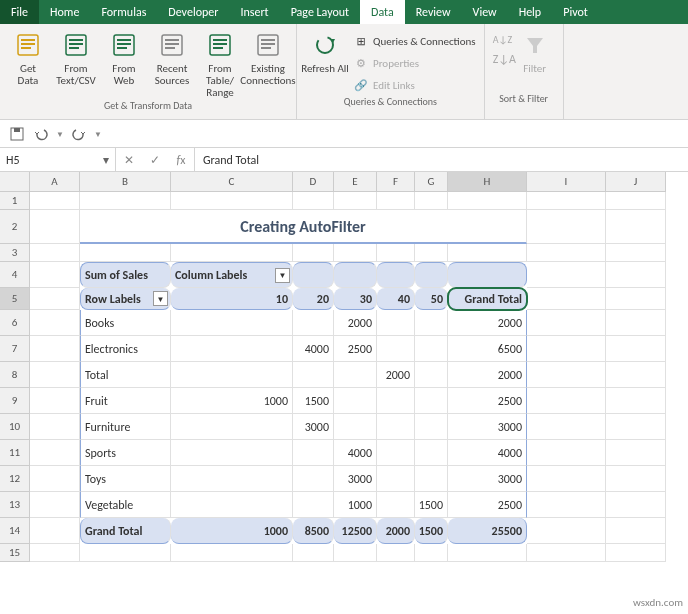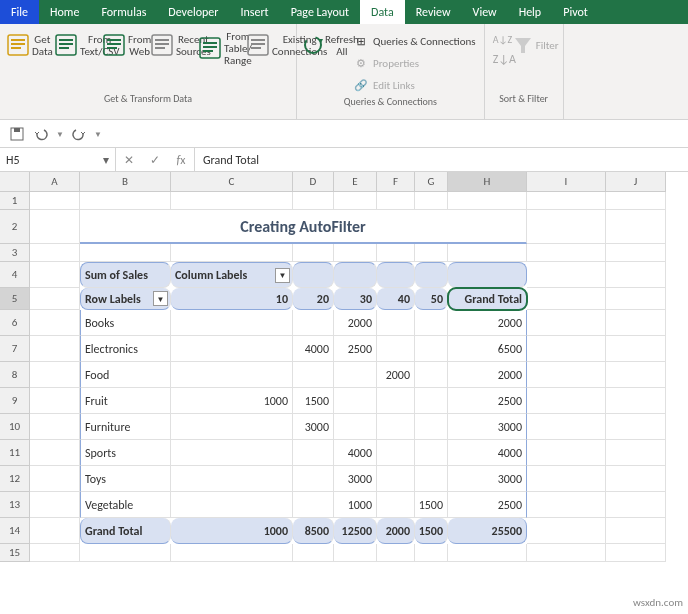--- a/index.html
+++ b/index.html
@@ -1,29 +1,29 @@
 <!DOCTYPE html>
 <html><head>
 <meta charset="utf-8">
 <style>
 * { margin: 0; padding: 0; box-sizing: border-box; font-family: "Segoe UI", Calibri, Arial, sans-serif; }
 body { background: #fff; width: 688px; height: 614px; overflow: hidden; font-size: 12px; color: #333; }
 
 
 .tabs { display: flex; background: #217346; height: 24px; align-items: stretch; }
 .tab { padding: 0 11px; display: flex; align-items: center; color: #fff; font-size: 12px; cursor: pointer; }
-.tab.file { background: #1d4ed8; }
+.tab.file { background: #14532d; }
 .tab.active { background: #fff; color: #217346; }
 
 
 .ribbon { background: #f3f2f1; border-bottom: 1px solid #d4d4d4; height: 96px; display: flex; }
 .group { display: flex; flex-direction: column; border-right: 1px solid #d4d4d4; padding: 3px 4px 0; }
 .group-items { display: flex; flex: 1; align-items: flex-start; }
 .group-label { text-align: center; font-size: 10px; color: #666; padding-bottom: 14px; }
-.btn-v { display: flex; align-items: center; width: 48px; padding-top: 2px; cursor: pointer; }
+.btn-v { display: flex; flex-direction: column; align-items: center; width: 48px; padding-top: 2px; cursor: pointer; }
 .btn-v .ico { width: 32px; height: 32px; display: flex; align-items: center; justify-content: center; }
 .btn-v .lbl { font-size: 11px; text-align: center; line-height: 12px; color: #444; margin-top: 2px; }
 .btn-v.disabled .lbl, .btn-h.disabled { color: #aaa; }
 .btn-h { display: flex; align-items: center; font-size: 11px; color: #444; padding: 2px 4px; cursor: pointer; }
 .btn-h .mini { width: 16px; height: 16px; margin-right: 4px; display: flex; align-items: center; justify-content: center; }
 .stackh { display: flex; flex-direction: column; justify-content: flex-start; gap: 2px; padding-top: 4px; }
 
 
 .qat { background: #fff; height: 28px; display: flex; align-items: center; padding: 0 8px; border-bottom: 1px solid #d4d4d4; gap: 6px; }
 .qat .q { width: 18px; height: 18px; display: flex; align-items: center; justify-content: center; cursor: pointer; }
@@ -243,21 +243,21 @@
 
 <div class="grid" id="grid">
     <div class="row "><div class="hdr corner"></div><div class="hdr ">A</div><div class="hdr ">B</div><div class="hdr ">C</div><div class="hdr ">D</div><div class="hdr ">E</div><div class="hdr ">F</div><div class="hdr ">G</div><div class="hdr h5">H</div><div class="hdr ">I</div><div class="hdr ">J</div></div>
     <div class="row h18"><div class="rowhdr">1</div><div class="cell "></div><div class="cell "></div><div class="cell "></div><div class="cell "></div><div class="cell "></div><div class="cell "></div><div class="cell "></div><div class="cell "></div><div class="cell "></div><div class="cell "></div></div>
     <div class="row h34"><div class="rowhdr">2</div><div class="cell "></div><div class="cell title" style="grid-column: span 7; border-bottom: 2px solid rgb(142, 169, 219);">Creating AutoFilter</div><div class="cell "></div><div class="cell "></div></div>
     <div class="row h18"><div class="rowhdr">3</div><div class="cell "></div><div class="cell "></div><div class="cell "></div><div class="cell "></div><div class="cell "></div><div class="cell "></div><div class="cell "></div><div class="cell "></div><div class="cell "></div><div class="cell "></div></div>
     <div class="row h26"><div class="rowhdr">4</div><div class="cell "></div><div class="cell thdr tbord-t tbord-l bold">Sum of Sales</div><div class="cell thdr tbord-t bold">Column Labels<span class="drop">▼</span></div><div class="cell thdr tbord-t"></div><div class="cell thdr tbord-t"></div><div class="cell thdr tbord-t"></div><div class="cell thdr tbord-t"></div><div class="cell thdr tbord-t tbord-r"></div><div class="cell "></div><div class="cell "></div></div>
     <div class="row h22"><div class="rowhdr sel">5</div><div class="cell "></div><div class="cell thdr tbord-l tbord-b bold">Row Labels<span class="drop">▼</span></div><div class="cell thdr tbord-b bold num">10</div><div class="cell thdr tbord-b bold num">20</div><div class="cell thdr tbord-b bold num">30</div><div class="cell thdr tbord-b bold num">40</div><div class="cell thdr tbord-b bold num">50</div><div class="cell thdr tbord-b tbord-r bold sel num">Grand Total</div><div class="cell "></div><div class="cell "></div></div>
     <div class="row h26"><div class="rowhdr">6</div><div class="cell "></div><div class="cell tbord-l">Books</div><div class="cell num"></div><div class="cell num"></div><div class="cell num">2000</div><div class="cell num"></div><div class="cell num"></div><div class="cell num tbord-r">2000</div><div class="cell "></div><div class="cell "></div></div>
     <div class="row h26"><div class="rowhdr">7</div><div class="cell "></div><div class="cell tbord-l">Electronics</div><div class="cell num"></div><div class="cell num">4000</div><div class="cell num">2500</div><div class="cell num"></div><div class="cell num"></div><div class="cell num tbord-r">6500</div><div class="cell "></div><div class="cell "></div></div>
-    <div class="row h26"><div class="rowhdr">8</div><div class="cell "></div><div class="cell tbord-l">Food</div><div class="cell num"></div><div class="cell num"></div><div class="cell num"></div><div class="cell num">2000</div><div class="cell num"></div><div class="cell num tbord-r">2000</div><div class="cell "></div><div class="cell "></div></div>
+    <div class="row h26"><div class="rowhdr">8</div><div class="cell "></div><div class="cell tbord-l">Total</div><div class="cell num"></div><div class="cell num"></div><div class="cell num"></div><div class="cell num">2000</div><div class="cell num"></div><div class="cell num tbord-r">2000</div><div class="cell "></div><div class="cell "></div></div>
     <div class="row h26"><div class="rowhdr">9</div><div class="cell "></div><div class="cell tbord-l">Fruit</div><div class="cell num">1000</div><div class="cell num">1500</div><div class="cell num"></div><div class="cell num"></div><div class="cell num"></div><div class="cell num tbord-r">2500</div><div class="cell "></div><div class="cell "></div></div>
     <div class="row h26"><div class="rowhdr">10</div><div class="cell "></div><div class="cell tbord-l">Furniture</div><div class="cell num"></div><div class="cell num">3000</div><div class="cell num"></div><div class="cell num"></div><div class="cell num"></div><div class="cell num tbord-r">3000</div><div class="cell "></div><div class="cell "></div></div>
     <div class="row h26"><div class="rowhdr">11</div><div class="cell "></div><div class="cell tbord-l">Sports</div><div class="cell num"></div><div class="cell num"></div><div class="cell num">4000</div><div class="cell num"></div><div class="cell num"></div><div class="cell num tbord-r">4000</div><div class="cell "></div><div class="cell "></div></div>
     <div class="row h26"><div class="rowhdr">12</div><div class="cell "></div><div class="cell tbord-l">Toys</div><div class="cell num"></div><div class="cell num"></div><div class="cell num">3000</div><div class="cell num"></div><div class="cell num"></div><div class="cell num tbord-r">3000</div><div class="cell "></div><div class="cell "></div></div>
     <div class="row h26"><div class="rowhdr">13</div><div class="cell "></div><div class="cell tbord-l">Vegetable</div><div class="cell num"></div><div class="cell num"></div><div class="cell num">1000</div><div class="cell num"></div><div class="cell num">1500</div><div class="cell num tbord-r">2500</div><div class="cell "></div><div class="cell "></div></div>
     <div class="row h26"><div class="rowhdr">14</div><div class="cell "></div><div class="cell thdr tbord-l tbord-b bold">Grand Total</div><div class="cell thdr tbord-b bold num">1000</div><div class="cell thdr tbord-b bold num">8500</div><div class="cell thdr tbord-b bold num">12500</div><div class="cell thdr tbord-b bold num">2000</div><div class="cell thdr tbord-b bold num">1500</div><div class="cell thdr tbord-b tbord-r bold num">25500</div><div class="cell "></div><div class="cell "></div></div>
     <div class="row h18"><div class="rowhdr">15</div><div class="cell "></div><div class="cell "></div><div class="cell "></div><div class="cell "></div><div class="cell "></div><div class="cell "></div><div class="cell "></div><div class="cell "></div><div class="cell "></div><div class="cell "></div></div>
   </div>
 
 <div class="watermark">wsxdn.com</div>

